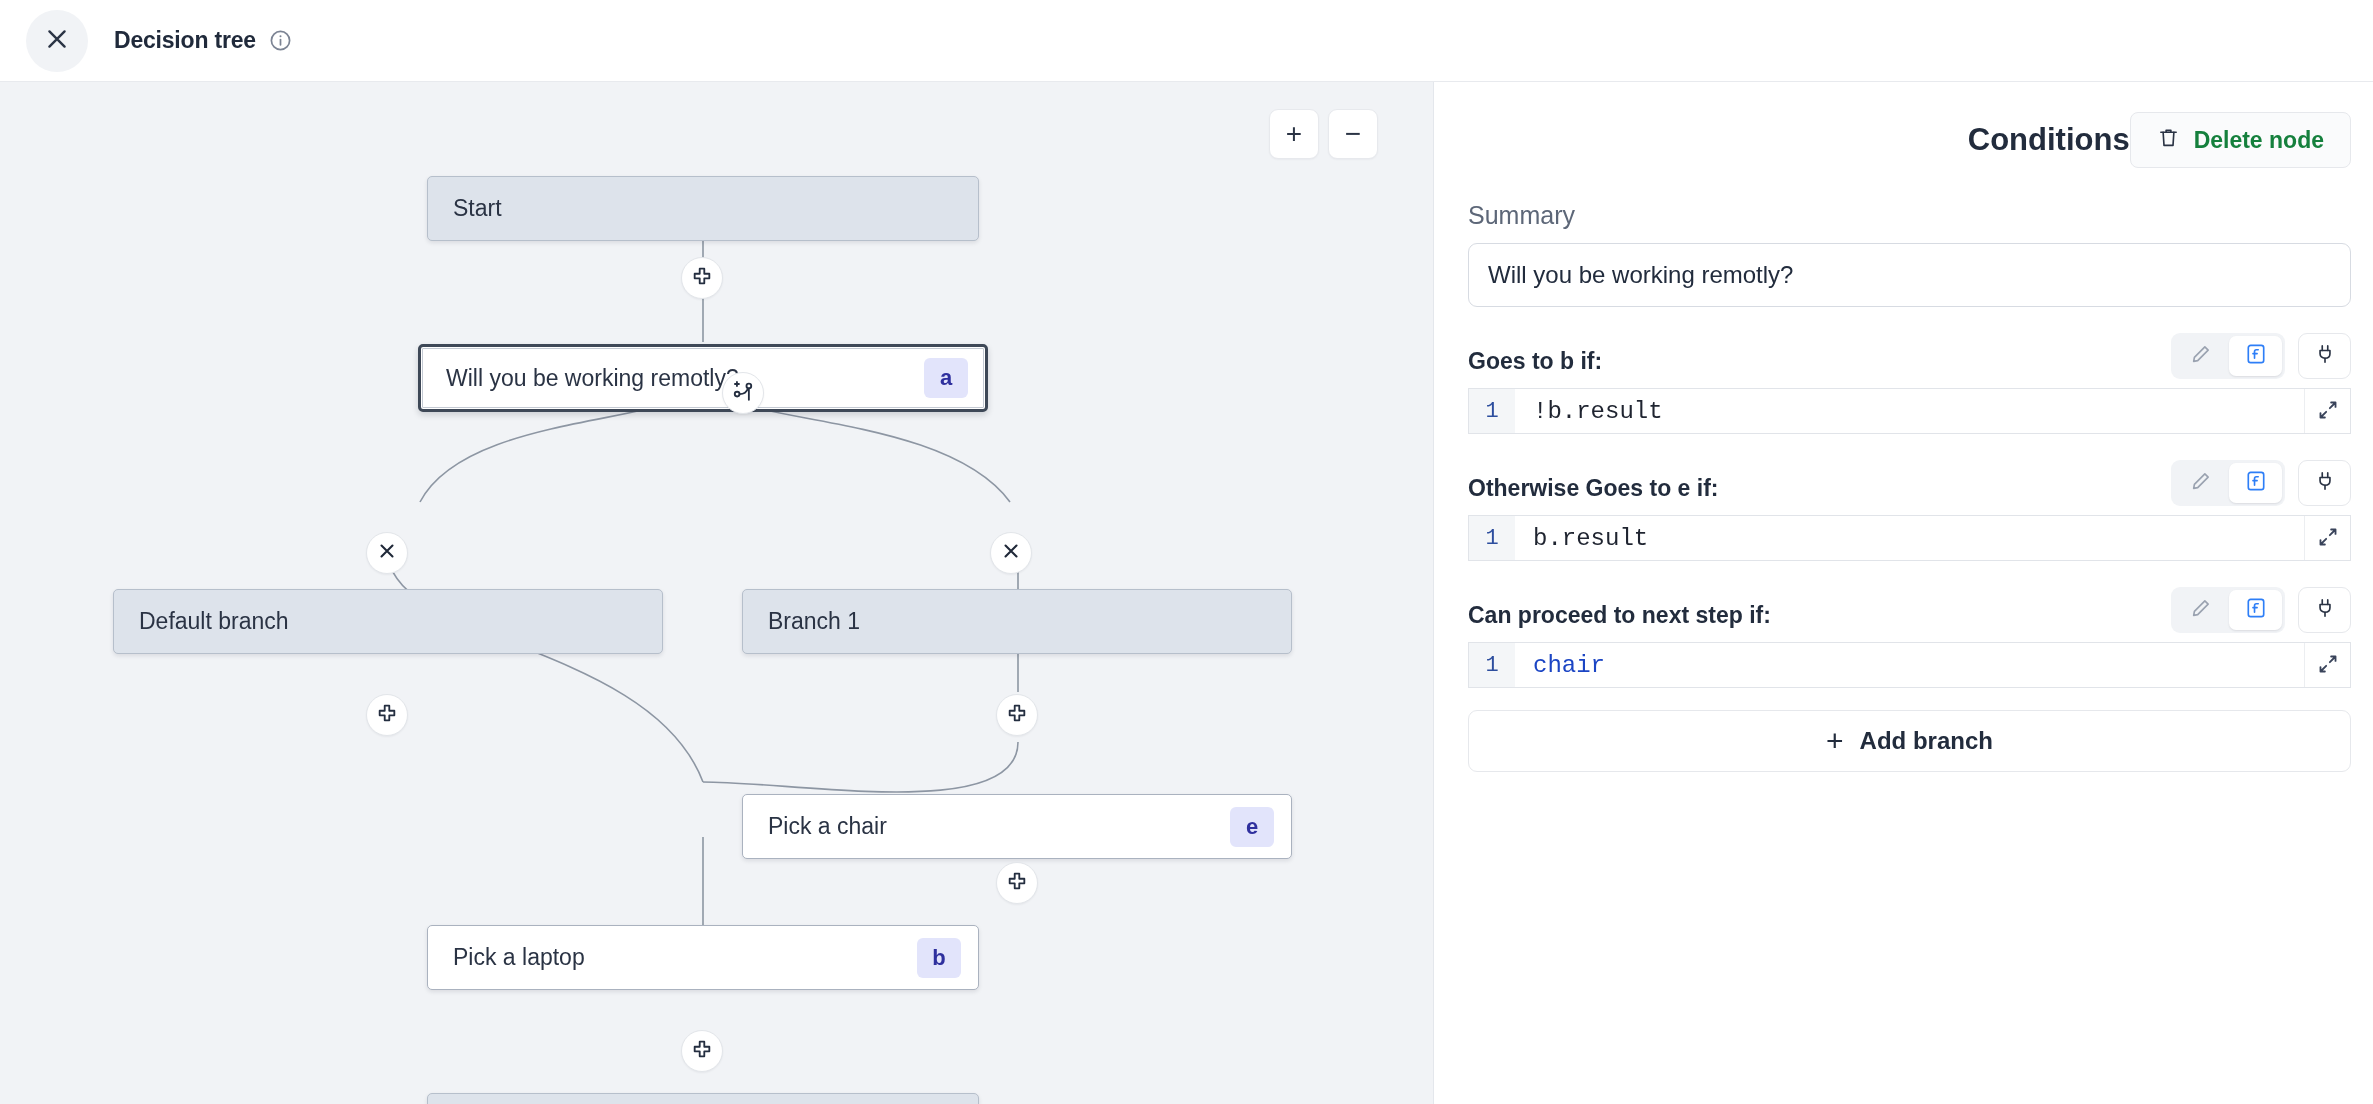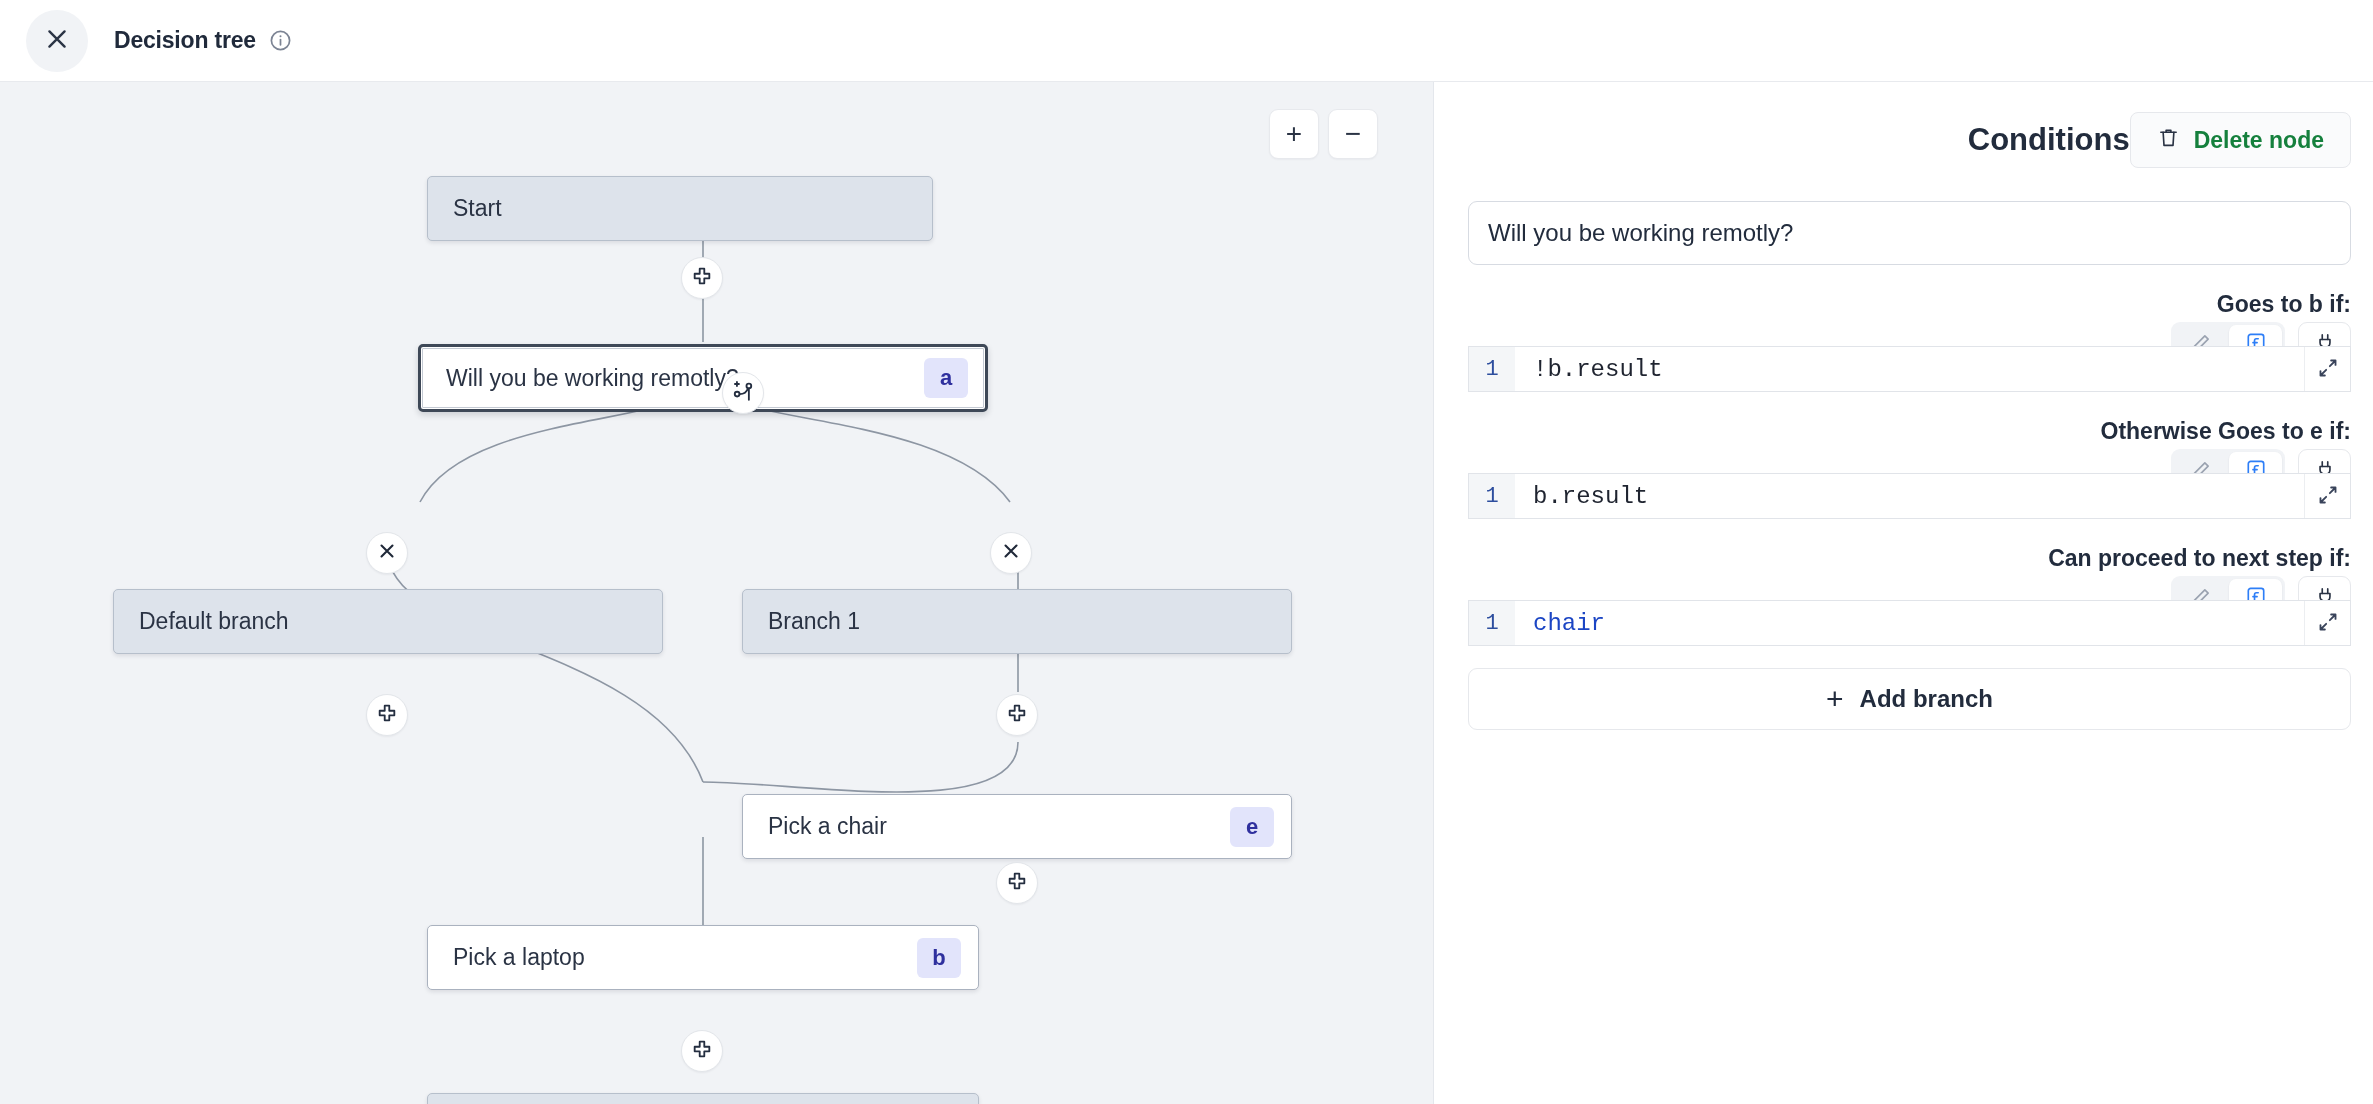--- a/index.html
+++ b/index.html
@@ -133,21 +133,21 @@
     border: 1px solid #d7dbe2; border-radius: 9px;
     background: #ffffff;
     font-size: 24px; color: #222c3d;
     font-family: "Liberation Sans", sans-serif;
     padding: 0 19px;
   }
 
   .cond-block { margin-top: 26px; position: relative; }
   .cond-row {
     display: flex; align-items: flex-end; justify-content: space-between;
-    margin-bottom: 9px; height: 46px; flex-direction: column;
+    margin-bottom: 9px; height: 46px;
   }
   .cond-label {
     font-size: 23px; font-weight: bold; color: #222c3d;
     padding-bottom: 4px;
   }
   .cond-tools { display: flex; align-items: center; gap: 13px; }
   .seg {
     display: flex; background: #f1f3f6; border-radius: 9px;
     padding: 3px; gap: 2px;
   }
@@ -248,21 +248,21 @@
       <path d="M388 470 C 388 560, 650 560, 703 700"></path>
 
       <path d="M1018 470 L1018 610"></path>
 
       <path d="M1018 660 C 1018 740, 800 700, 703 700"></path>
 
       <path d="M703 755 L703 855"></path>
     </g>
   </svg>
 
-  <div class="node terminal" style="left:427px; top:94px; width:506px; height:65px;">
+  <div class="node terminal" style="left:427px; top:94px; width:552px; height:65px;">
     <span class="label">Start</span>
   </div>
 
   <div class="node selected" style="left:418px; top:262px; width:570px; height:68px;">
     <span class="label">Will you be working remotly?</span>
     <span class="badge">a</span>
   </div>
 
   <div class="node terminal" style="left:113px; top:507px; width:550px; height:65px;">
     <span class="label">Default branch</span>
@@ -364,20 +364,21 @@
         <svg viewBox="0 0 24 24" fill="none" stroke="#2a3344" stroke-width="1.7" stroke-linecap="round" stroke-linejoin="round">
           <path d="M4 6.5 H20"></path>
           <path d="M9.5 6.5 V4.5 H14.5 V6.5"></path>
           <path d="M6.4 6.5 L7.3 20.2 H16.7 L17.6 6.5"></path>
         </svg>
       </span>
       <span>Delete node</span>
     </div>
   </div>
 
+  <div class="field-label">Summary</div>
   <input class="summary-input" value="Will you be working remotly?" style="">
 
   
   <div class="cond-block">
     <div class="cond-row">
       <div class="cond-label">Goes to b if:</div>
       <div class="cond-tools">
         <div class="seg">
           <div class="seg-btn">
             <span>

